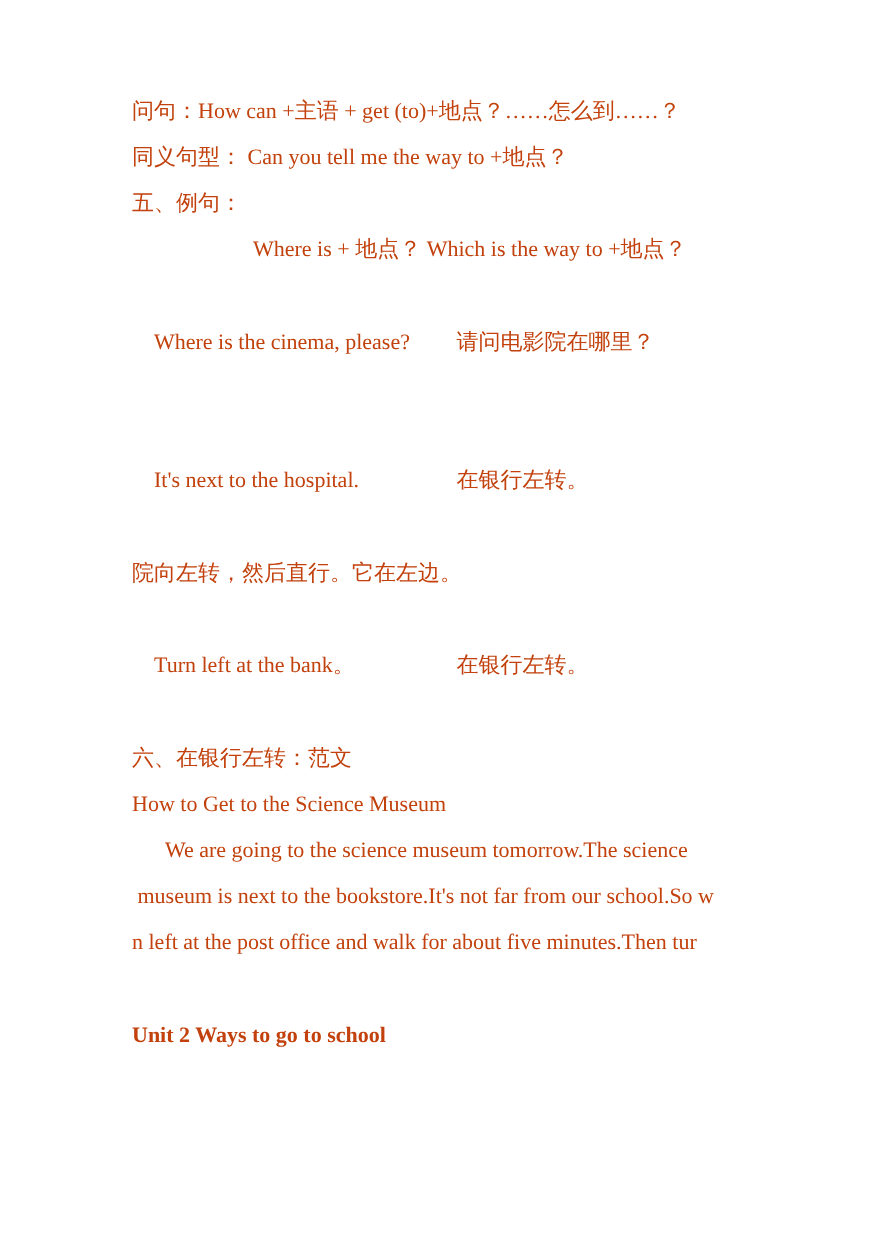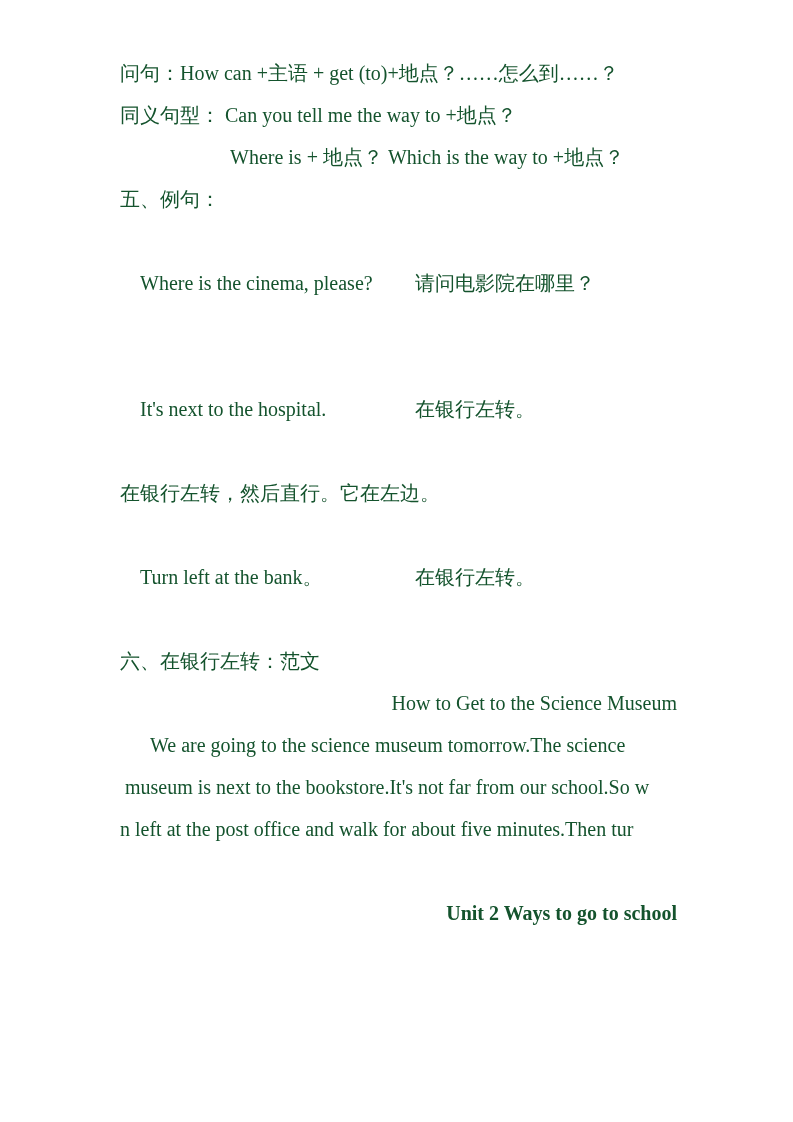--- a/index.html
+++ b/index.html
@@ -1,61 +1,61 @@
 <!DOCTYPE html>
 <html><head>
   <meta charset="utf-8">
   <style>
     * { box-sizing: border-box; }
     html, body { margin: 0; padding: 0; background: #ffffff; }
     .page {
       width: 793px;
       height: 1032px;
       background: #ffffff;
-      color: #14532d;
+      color: #c2410c;
       font-family: "Liberation Serif", "DejaVu Serif", serif;
       font-size: 20px;
-      padding: 52px 116px 0 120px;
+      padding: 80px 116px 0 120px;
       overflow: hidden;
       position: relative;
     }
     .line {
       line-height: 42px;
       min-height: 42px;
       white-space: pre-wrap;
     }
     .indent-big { padding-left: 110px; }
-    .center { text-align: right; }
+    .center { text-align: left; }
     .bold { font-weight: bold; }
     .blank { height: 42px; }
     .en-col { display: inline-block; width: 275px; vertical-align: top; }
   </style>
 </head>
 <body>
 
 <div class="page">
 
   <div class="line">问句：How can +主语 + get (to)+地点？……怎么到……？</div>
 
   <div class="line">同义句型： Can you tell me the way to +地点？</div>
 
+  <div class="line">五、例句：</div>
+
   <div class="line indent-big">Where is + 地点？ Which is the way to +地点？</div>
-
-  <div class="line">五、例句：</div>
 
   <div class="line">
     <span class="en-col">Where is the cinema, please?</span><span>请问电影院在哪里？</span>
   </div>
 
   <div class="line">
     <span class="en-col">It's next to the hospital.</span><span>在银行左转。</span>
   </div>
 
 
-  <div class="line">在银行左转，然后直行。它在左边。</div>
+  <div class="line">院向左转，然后直行。它在左边。</div>
 
   <div class="line">
     <span class="en-col">Turn left at the bank。</span><span>在银行左转。</span>
   </div>
 
   <div class="line">六、在银行左转：范文</div>
 
   <div class="line center">How to Get to the Science Museum</div>
 
   <div class="line">      We are going to the science museum tomorrow.The science</div>

